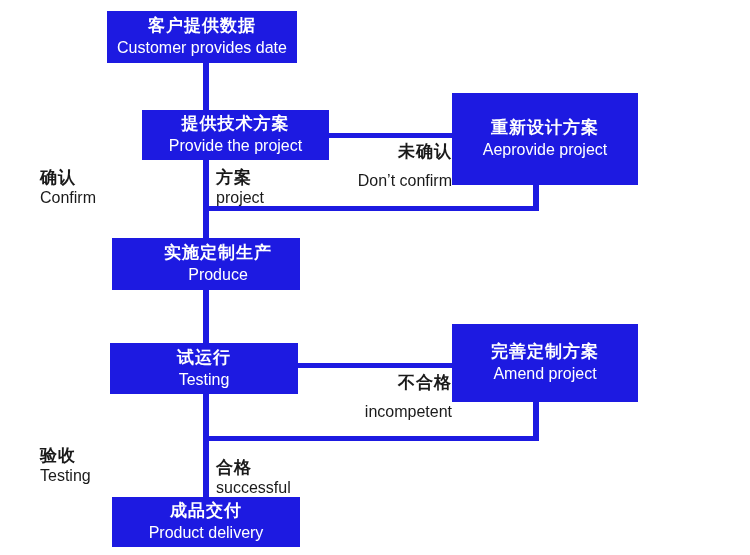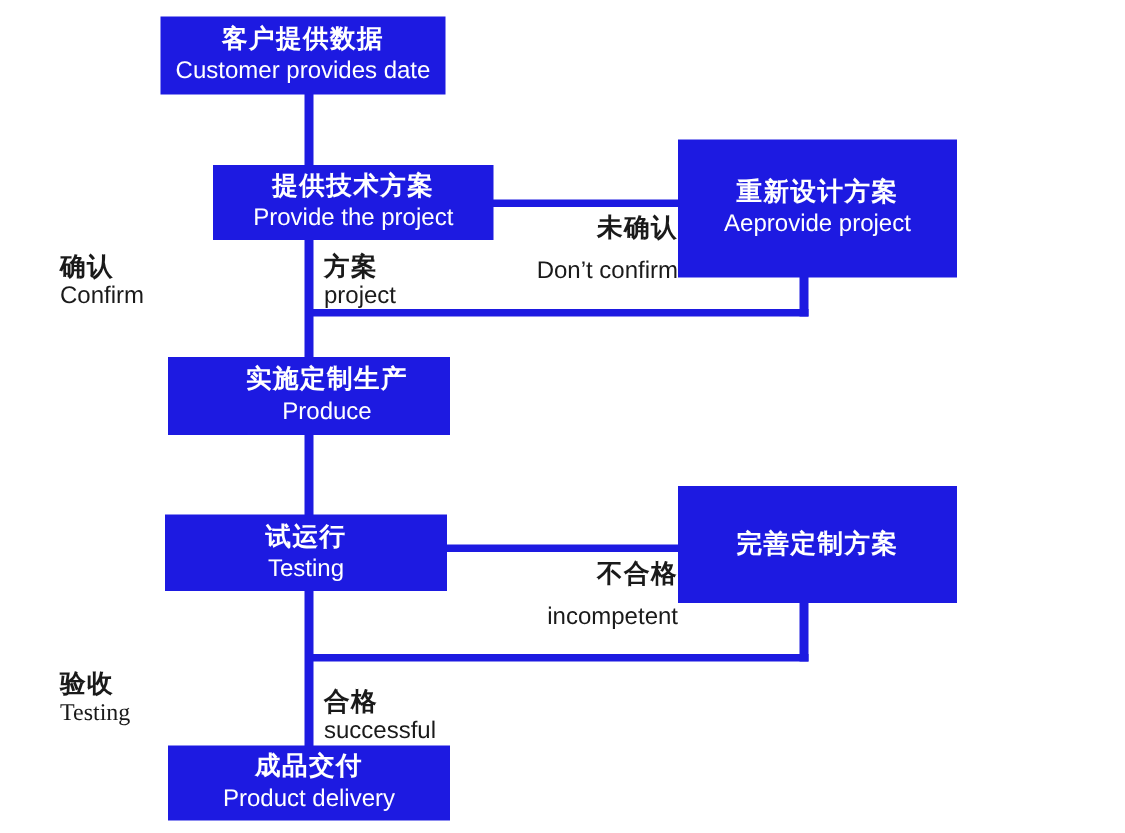--- a/index.html
+++ b/index.html
@@ -75,20 +75,21 @@
     <span class="en">Produce</span>
   </div>
 
   <div class="node" style="left:110px; top:343px; width:188px; height:51px;">
     <span class="zh">试运行</span>
     <span class="en">Testing</span>
   </div>
 
   <div class="node" style="left:452px; top:324px; width:186px; height:78px;">
     <span class="zh">完善定制方案</span>
+    <span class="en">Amend project</span>
   </div>
 
   <div class="node" style="left:112px; top:497px; width:188px; height:50px;">
     <span class="zh">成品交付</span>
     <span class="en">Product delivery</span>
   </div>
 
   <div class="elabel center split" style="left:300px; top:109px; width:152px;">
     <span class="zh">未确认</span>
     <span class="en">Don’t  confirm</span>
@@ -102,21 +103,21 @@
   <div class="elabel left" style="left:216px; top:167px; width:150px;">
     <span class="zh">方案</span>
     <span class="en">project</span>
   </div>
 
   <div class="elabel center split" style="left:300px; top:340px; width:152px;">
     <span class="zh">不合格</span>
     <span class="en">incompetent</span>
   </div>
 
-  <div class="elabel right" style="left:40px; top:445px; width:158px;font-family:Liberation Serif, serif;">
+  <div class="elabel right" style="left:40px; top:445px; width:158px;">
     <span class="zh">验收</span>
     <span class="en">Testing</span>
   </div>
 
   <div class="elabel left" style="left:216px; top:445px; width:150px;margin-top:12px;">
     <span class="zh">合格</span>
     <span class="en">successful</span>
   </div>
 
 </div>

